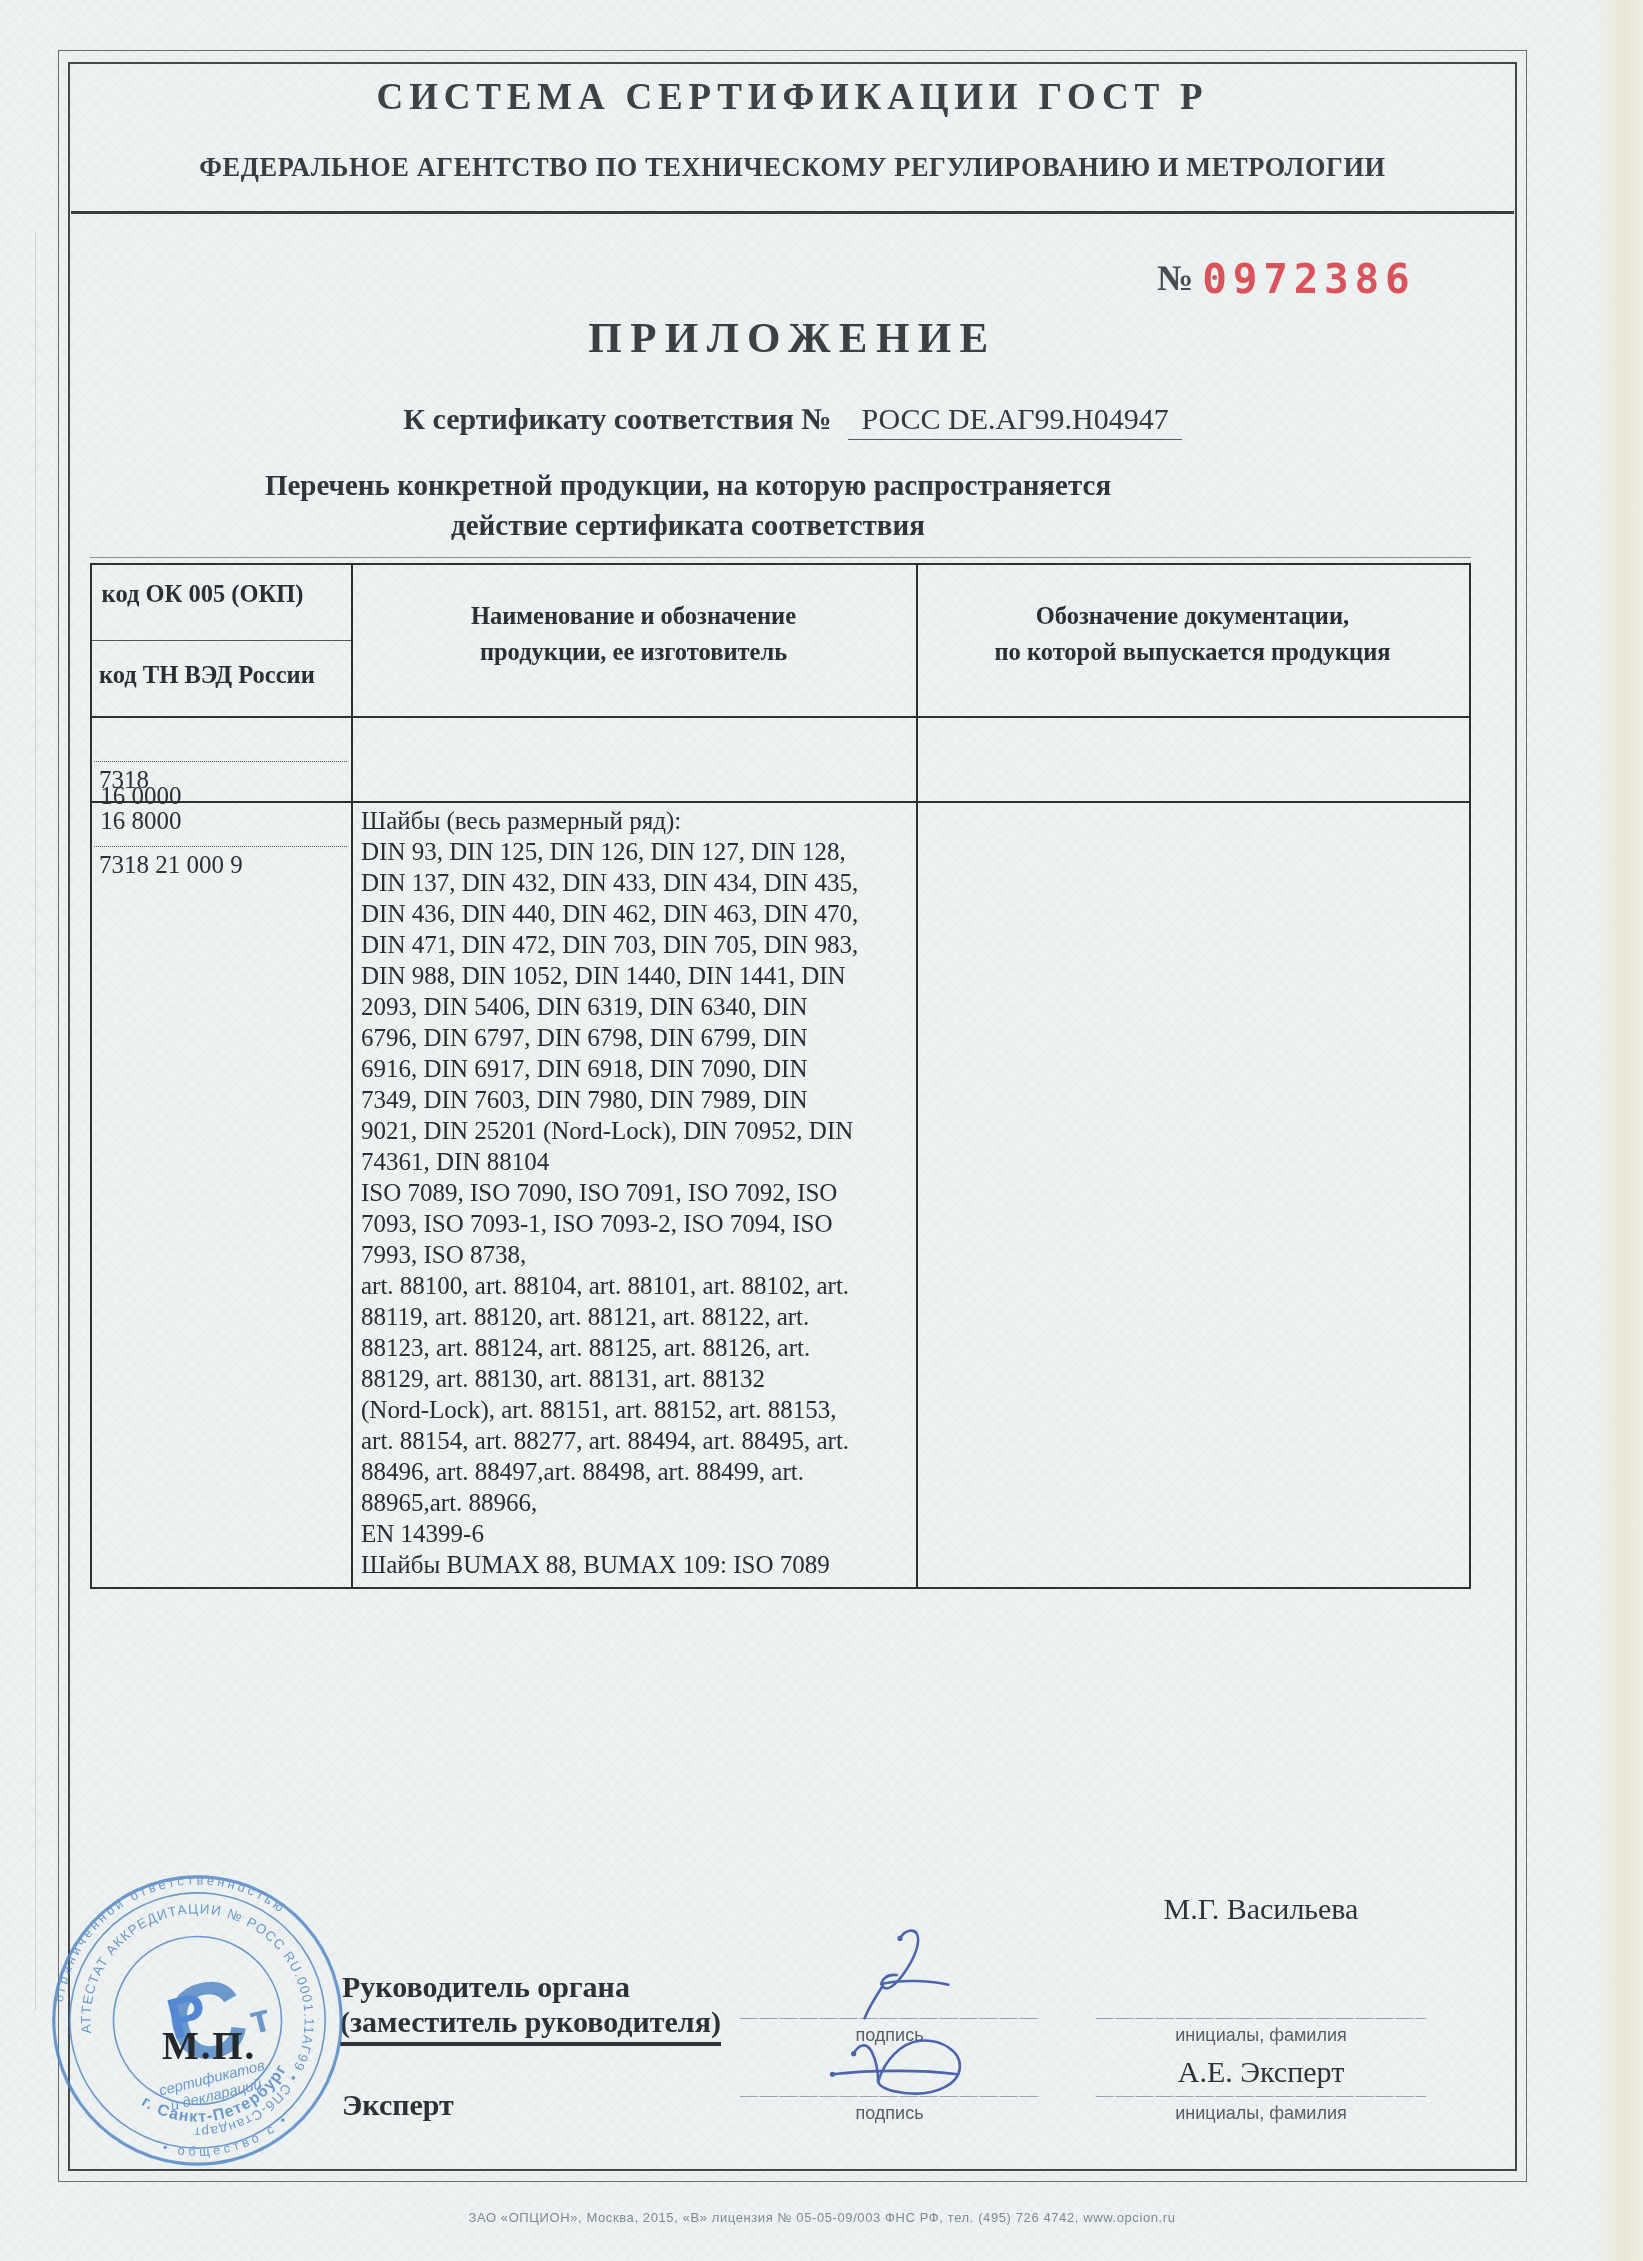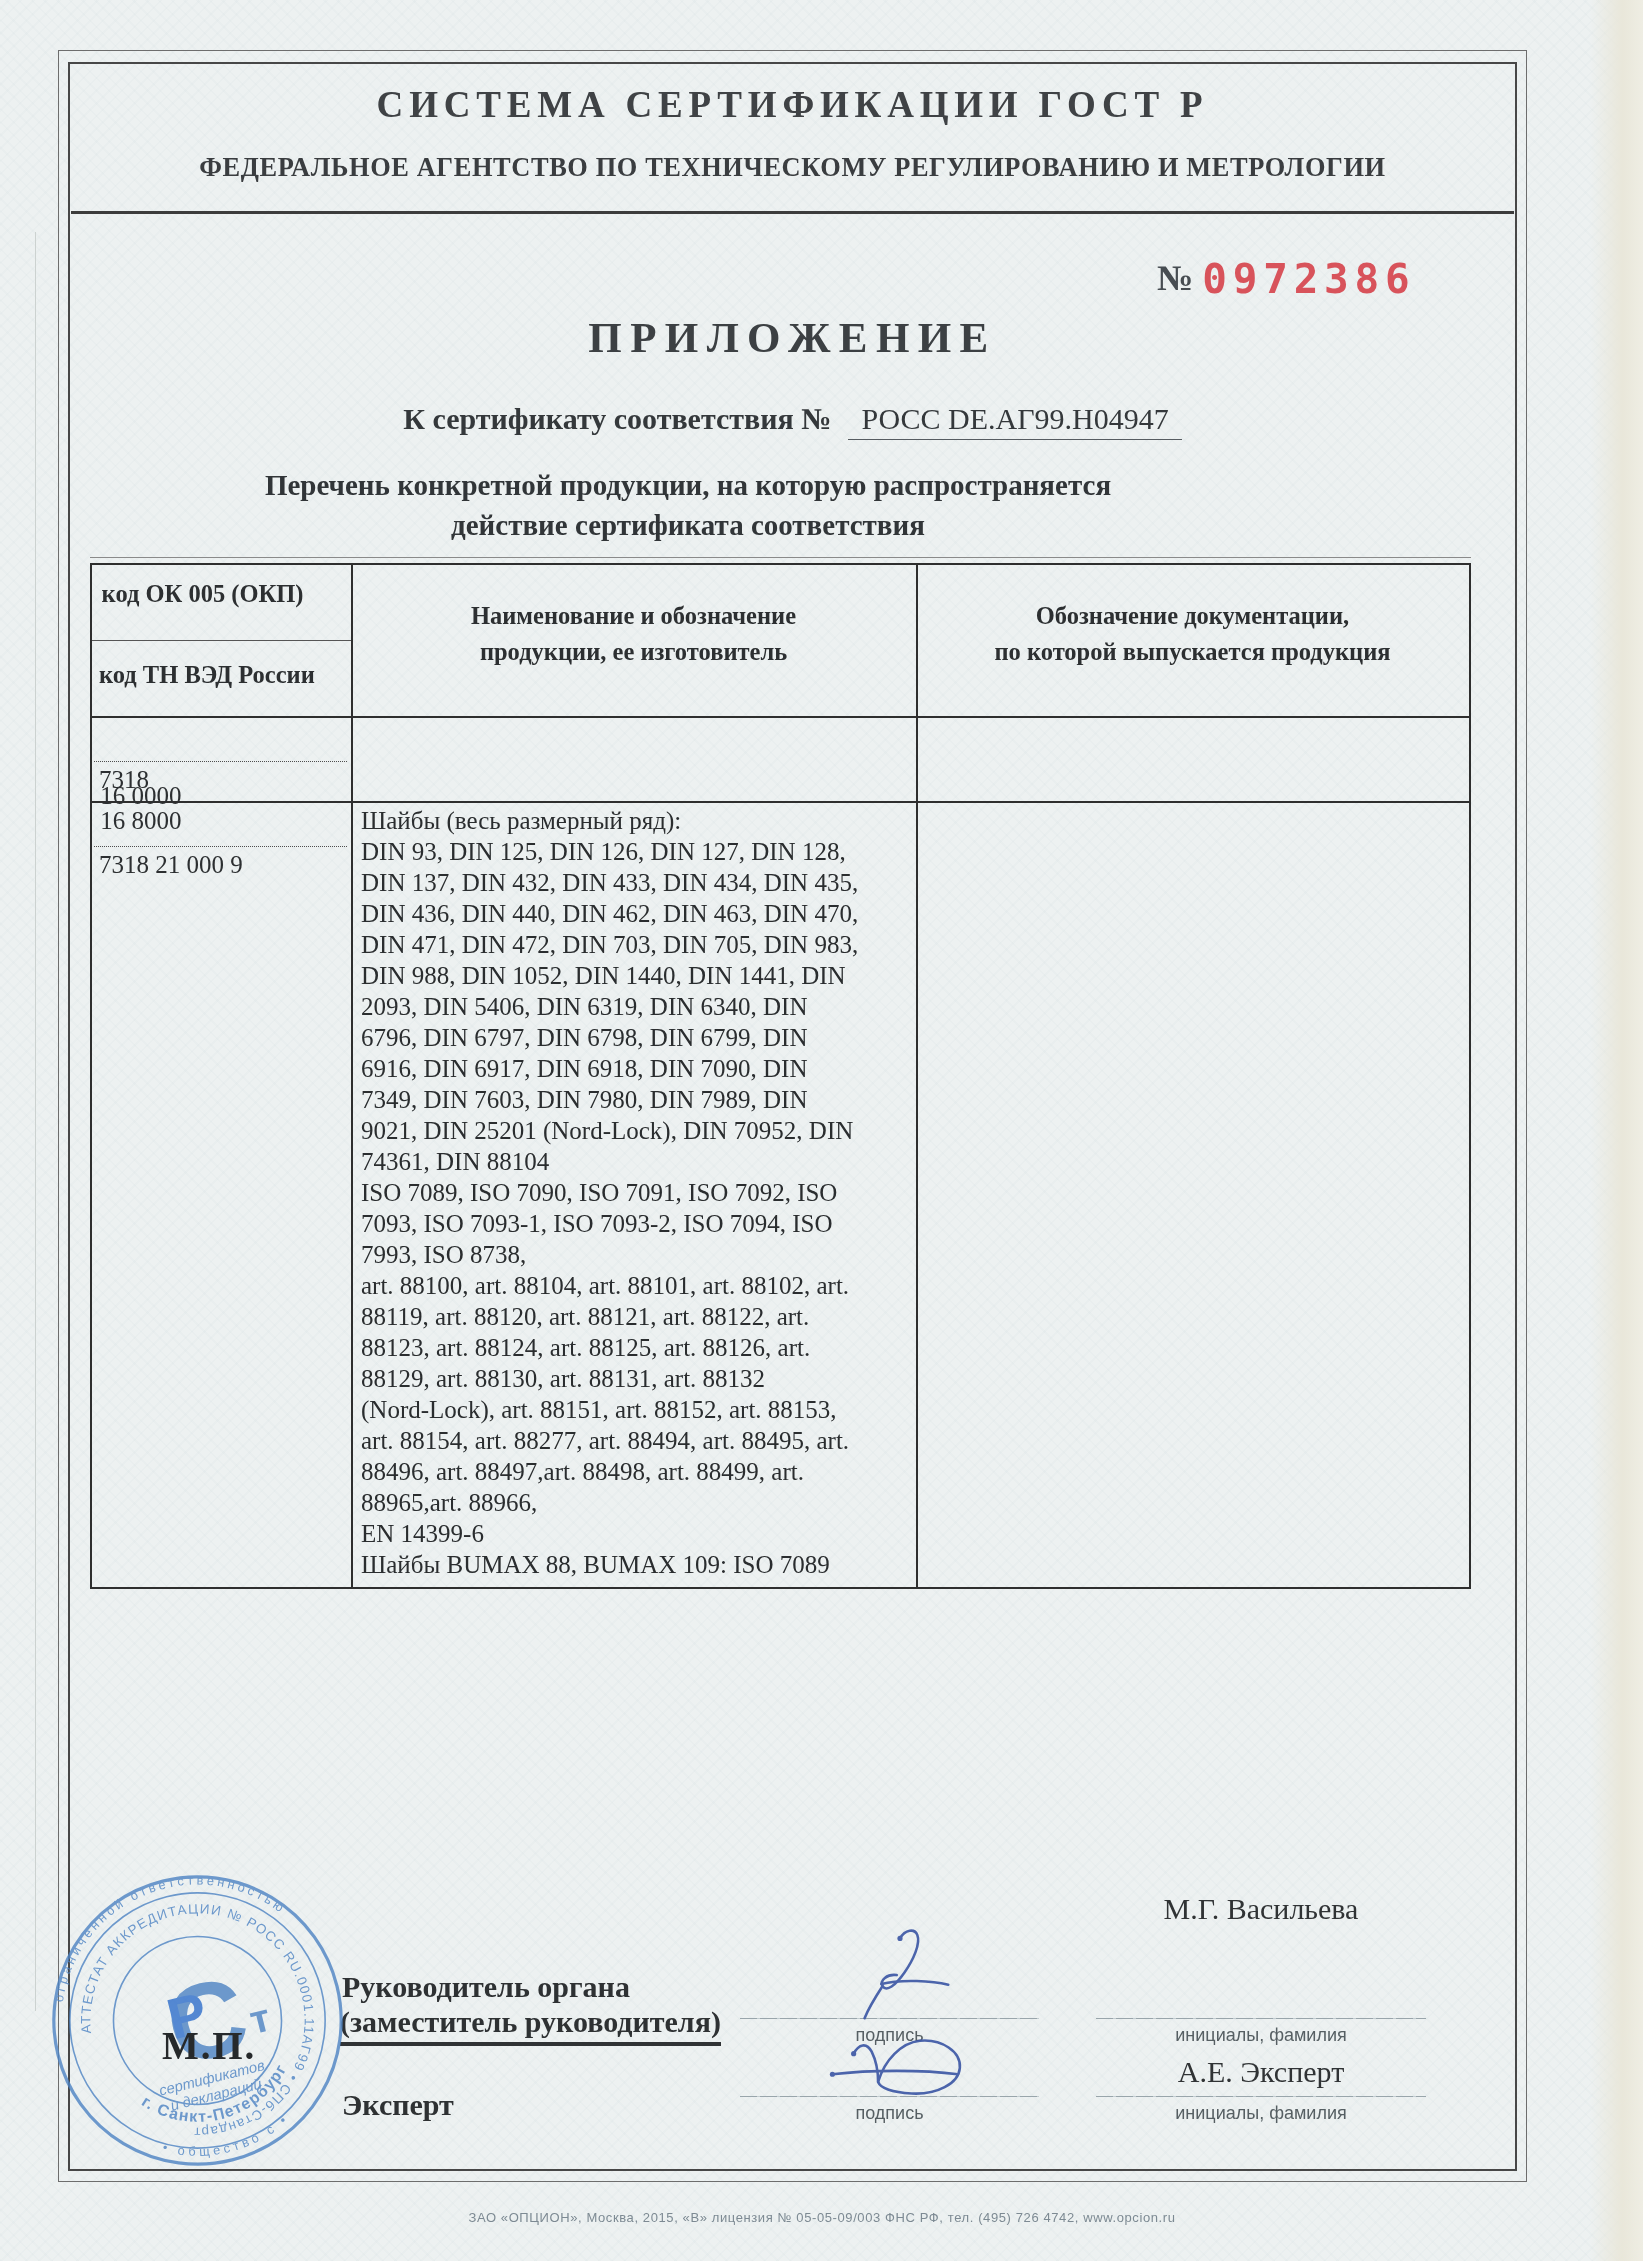--- a/index.html
+++ b/index.html
@@ -15,21 +15,21 @@
   .abs{position:absolute;}
   .right-strip{left:1590px;top:0;width:54px;height:2261px;
     background:linear-gradient(90deg, rgba(233,231,219,0) 0%, #e9e7da 60%, #efeee4 100%);}
   .page-edge{left:35px;top:232px;width:1.3px;height:1779px;background:#ccd2d0;}
 
   .frame-outer{left:58px;top:50px;width:1467px;height:2130px;border:1.3px solid #6d6d6d;}
   .frame-inner{left:68px;top:62px;width:1445px;height:2105px;border:2.6px solid #474747;}
   .header-sep{left:71px;top:211px;width:1443px;height:3.2px;background:#3c3c3c;}
 
   .sys-title{left:71px;top:75px;width:1443px;text-align:center;
-    font-size:37px;font-weight:bold;letter-spacing:5.8px;color:#3f4245;margin-top:8px;}
+    font-size:37px;font-weight:bold;letter-spacing:5.8px;color:#3f4245;}
   .agency-title{left:71px;top:152px;width:1443px;text-align:center;
     font-size:26.4px;font-weight:bold;letter-spacing:0.6px;color:#3a3d40;}
 
   .blank-number{left:1157px;top:257px;display:flex;align-items:flex-start;gap:9px;}
   .blank-number .nmark{font-size:36px;color:#474d52;font-weight:bold;}
   .blank-number .digits{font-family:"DejaVu Sans Mono", monospace;font-size:41px;font-weight:bold;
     letter-spacing:5.8px;color:#d8535b;line-height:45px;}
 
   .appendix-title{left:71px;top:313px;width:1443px;text-align:center;
     font-size:43px;font-weight:bold;letter-spacing:8.4px;color:#3c4043;}

